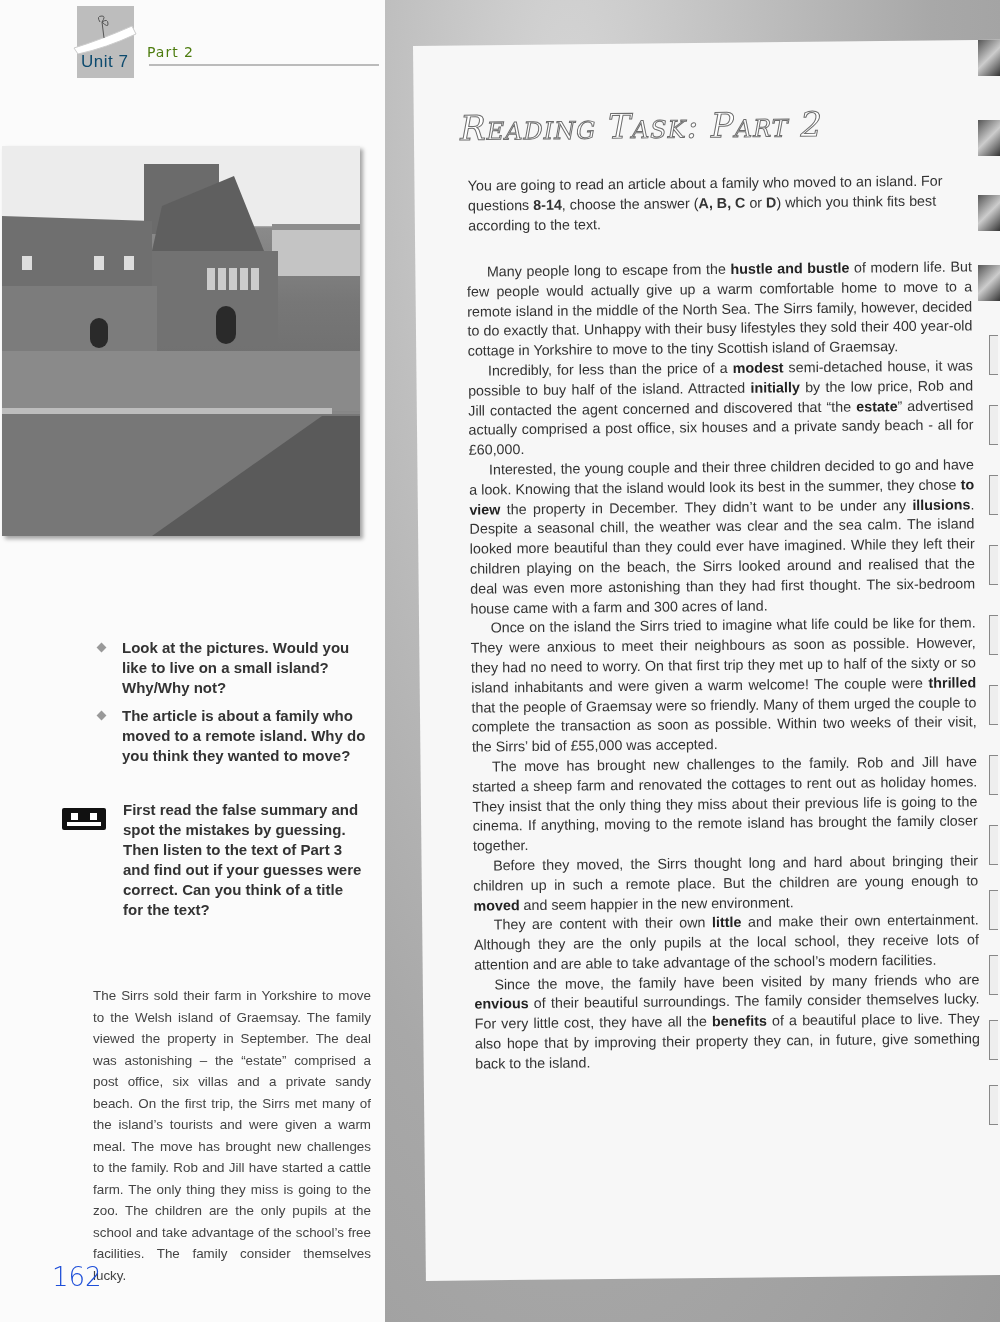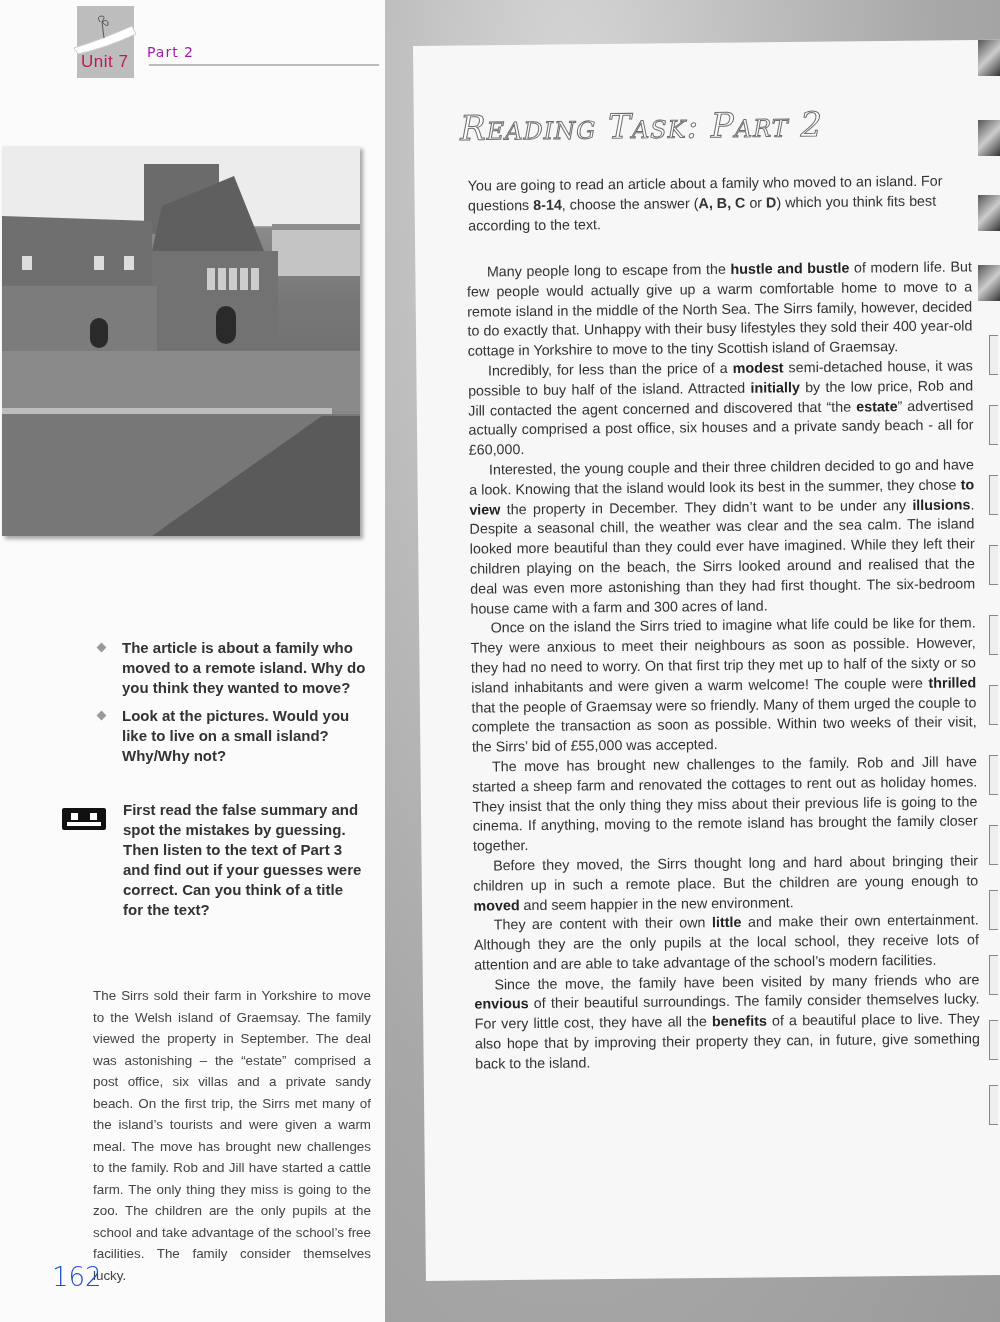--- a/index.html
+++ b/index.html
@@ -15,25 +15,25 @@
       background: #fbfbfb;
     }
     .unit-badge {
       position: absolute; left: 77px; top: 6px; width: 57px; height: 72px;
       background: #bdbdbd;
     }
     .scroll-icon {
       position: absolute; left: 70px; top: 12px; width: 70px; height: 42px;
     }
     .unit-label {
-      position: absolute; left: 81px; top: 52px; color: #be185d; font-size: 17px;
+      position: absolute; left: 81px; top: 52px; color: #0c4a6e; font-size: 17px;
       letter-spacing: 0.5px;
     }
     .part-label {
-      position: absolute; left: 147px; top: 44px; font-size: 14px; color: #a21caf;
+      position: absolute; left: 147px; top: 44px; font-size: 14px; color: #4d7c0f;
       font-family: "DejaVu Sans", sans-serif; letter-spacing: 1px;
     }
     .part-rule {
       position: absolute; left: 149px; top: 64px; width: 230px; height: 2px; background: #bbb;
     }
     .photo {
       position: absolute; left: 2px; top: 146px; width: 358px; height: 390px;
       background: linear-gradient(#e9e9e9 0%, #dcdcdc 20%, #8a8a8a 21%, #777 40%, #6e6e6e 60%, #8c8c8c 70%, #7a7a7a 85%, #888 100%);
       box-shadow: 3px 3px 4px rgba(0,0,0,0.35);
       overflow: hidden;
@@ -148,25 +148,25 @@
       <rect x="0" y="262" width="330" height="6" fill="#bdbdbd"></rect>
       <rect x="0" y="268" width="358" height="122" fill="#777"></rect>
       <polygon points="150,390 320,270 358,270 358,390" fill="#5a5a5a"></polygon>
     </svg>
   </div>
 
 
   <div class="bullets">
     <div class="bullet">
       <span class="diamond"></span>
-      <span>The article is about a family who moved to a remote island. Why do you think they wanted to move?</span>
+      <span>Look at the pictures. Would you like to live on a small island? Why/Why not?</span>
     </div>
     <div class="bullet">
       <span class="diamond"></span>
-      <span>Look at the pictures. Would you like to live on a small island? Why/Why not?</span>
+      <span>The article is about a family who moved to a remote island. Why do you think they wanted to move?</span>
     </div>
   </div>
 
   <div class="cassette-item">
     <div class="cassette-icon">
       <span class="reel r1"></span>
         <span class="reel r2"></span>
         <span class="win"></span>
     </div>
     <div class="cassette-text">First read the false summary and spot the mistakes by guessing. Then listen to the text of Part 3 and find out if your guesses were correct. Can you think of a title for the text?</div>

